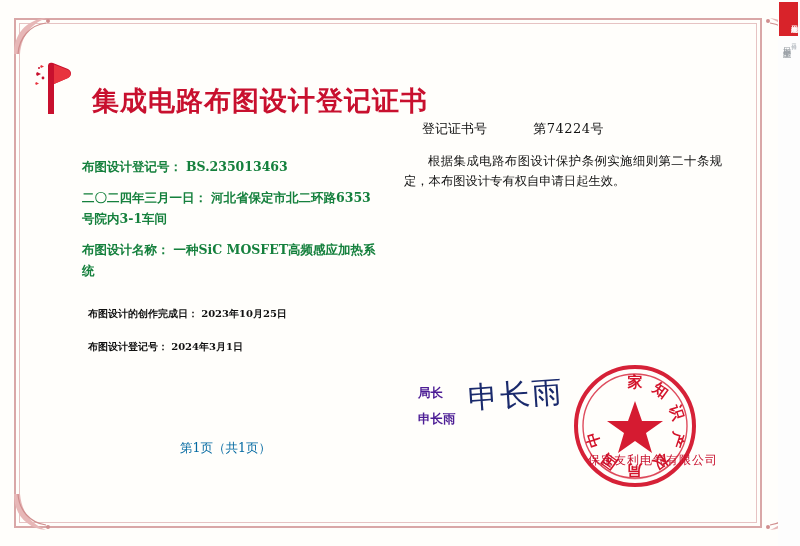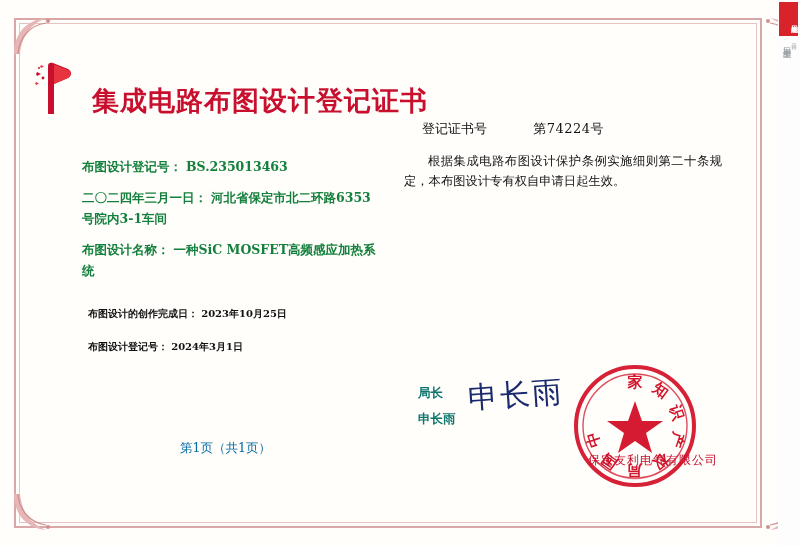--- a/index.html
+++ b/index.html
@@ -187,21 +187,21 @@
     margin: 0 0 11px 0;
     text-indent: 24px;
   }
 
   
   .sig-block {
     position: absolute;
     left: 418px;
     top: 385px;
     font-size: 12.5px;
-    color: #0f766e;
+    color: #4c1d95;
   }
   .sig-title { font-weight: bold; }
   .sig-name { font-weight: bold; margin-top: 9px; }
   .sig-script {
     position: absolute;
     left: 468px;
     top: 375px;
     font-size: 30px;
     color: #1a2a6c;
     font-family: "DejaVu Serif", "Liberation Serif", serif;

